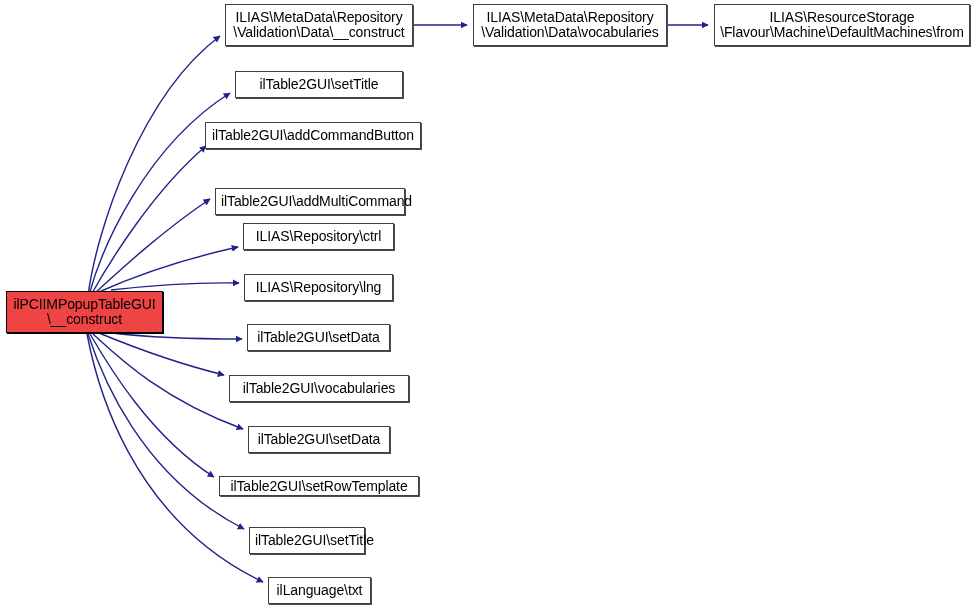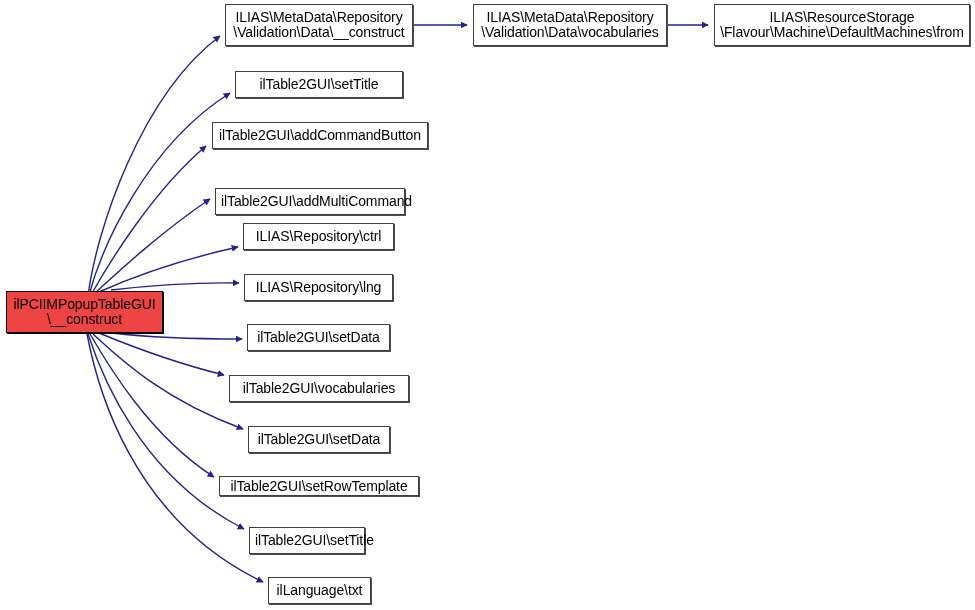--- a/index.html
+++ b/index.html
@@ -85,21 +85,21 @@
   <div id="node-group">
       <div class="node node-root" style="left: 6px; top: 291px; width: 157px; height: 42px;"><span class="node-label">ilPCIIMPopupTableGUI
 \__construct</span></div>
       <div class="node node-normal" style="left: 225px; top: 4px; width: 188px; height: 42px;"><span class="node-label">ILIAS\MetaData\Repository
 \Validation\Data\__construct</span></div>
       <div class="node node-normal" style="left: 473px; top: 4px; width: 194px; height: 42px;"><span class="node-label">ILIAS\MetaData\Repository
 \Validation\Data\vocabularies</span></div>
       <div class="node node-normal" style="left: 714px; top: 4px; width: 256px; height: 42px;"><span class="node-label">ILIAS\ResourceStorage
 \Flavour\Machine\DefaultMachines\from</span></div>
       <div class="node node-normal" style="left: 235px; top: 71px; width: 168px; height: 27px;"><span class="node-label">ilTable2GUI\setTitle</span></div>
-      <div class="node node-normal" style="left: 212px; top: 122px; width: 216px; height: 27px;"><span class="node-label">ilTable2GUI\addCommandButton</span></div>
+      <div class="node node-normal" style="left: 205px; top: 122px; width: 216px; height: 27px;"><span class="node-label">ilTable2GUI\addCommandButton</span></div>
       <div class="node node-normal" style="left: 215px; top: 188px; width: 190px; height: 27px;"><span class="node-label">ilTable2GUI\addMultiCommand</span></div>
       <div class="node node-normal" style="left: 243px; top: 223px; width: 151px; height: 27px;"><span class="node-label">ILIAS\Repository\ctrl</span></div>
       <div class="node node-normal" style="left: 244px; top: 274px; width: 149px; height: 27px;"><span class="node-label">ILIAS\Repository\lng</span></div>
       <div class="node node-normal" style="left: 247px; top: 324px; width: 143px; height: 27px;"><span class="node-label">ilTable2GUI\setData</span></div>
       <div class="node node-normal" style="left: 229px; top: 375px; width: 180px; height: 27px;"><span class="node-label">ilTable2GUI\vocabularies</span></div>
       <div class="node node-normal" style="left: 248px; top: 426px; width: 142px; height: 27px;"><span class="node-label">ilTable2GUI\setData</span></div>
       <div class="node node-normal" style="left: 219px; top: 476px; width: 200px; height: 20px;"><span class="node-label">ilTable2GUI\setRowTemplate</span></div>
       <div class="node node-normal" style="left: 249px; top: 527px; width: 116px; height: 27px;"><span class="node-label">ilTable2GUI\setTitle</span></div>
       <div class="node node-normal" style="left: 268px; top: 577px; width: 103px; height: 27px;"><span class="node-label">ilLanguage\txt</span></div>
     </div>

